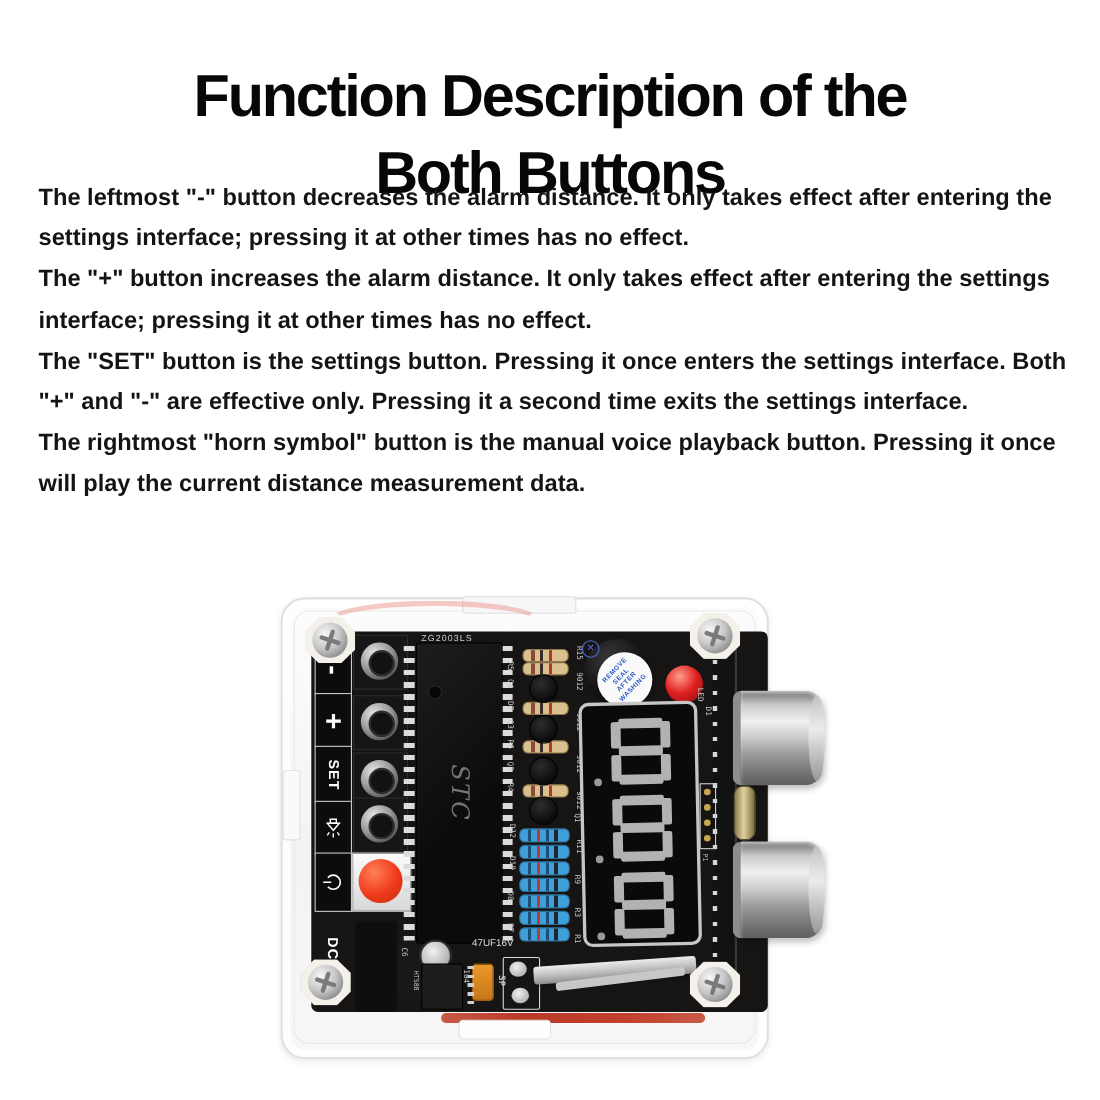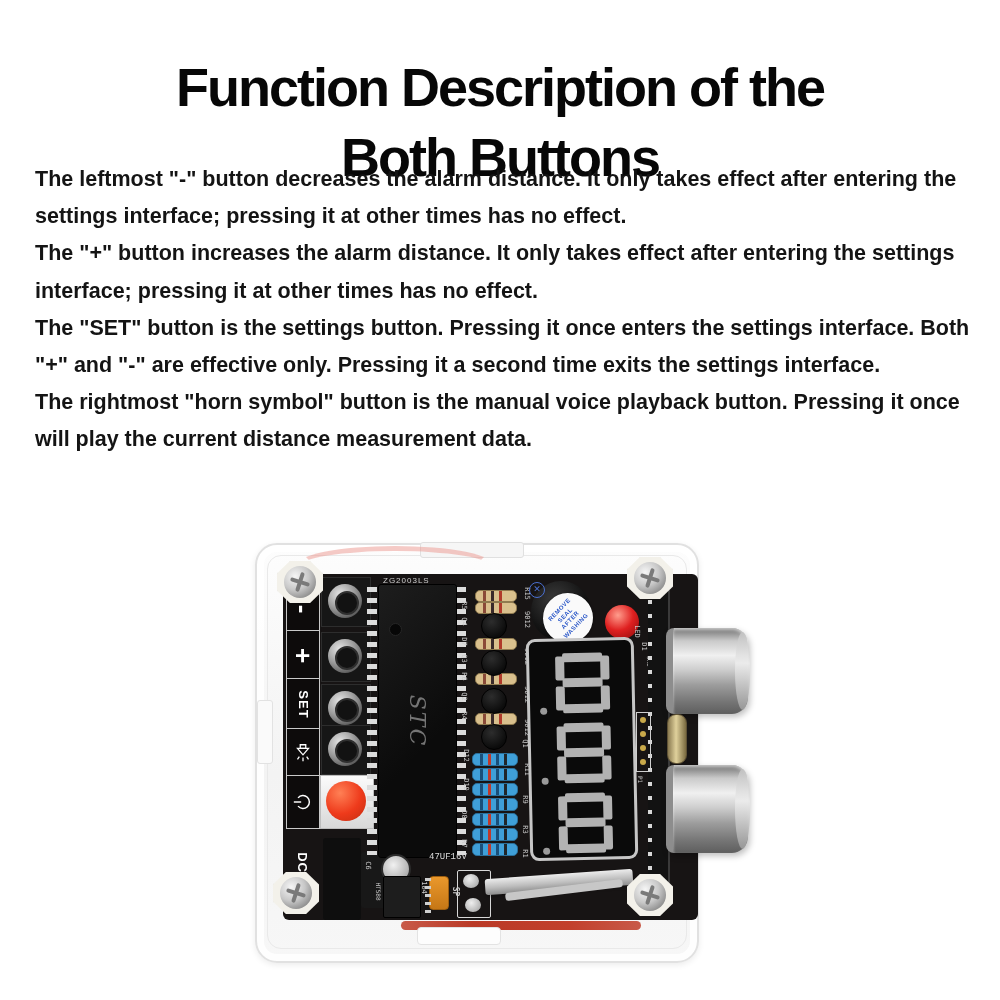--- a/index.html
+++ b/index.html
@@ -132,21 +132,21 @@
   .washer{position:absolute;left:0;top:0;width:46px;height:42px;background:#f3f1ea;
         clip-path:polygon(28% 0,72% 0,100% 30%,100% 70%,72% 100%,28% 100%,0 70%,0 30%);
         box-shadow:0 1px 2px rgba(0,0,0,.2);}
   .screw{position:absolute;left:7px;top:5px;width:32px;height:32px;border-radius:50%;
         background:radial-gradient(circle at 35% 32%,#f6f6f6,#c8c8c8 45%,#8e8e8e 78%,#6e6e6e);}
   .screw::before,.screw::after{content:"";position:absolute;left:50%;top:50%;background:#7a7a7a;border-radius:2px;}
   .screw::before{width:4px;height:20px;transform:translate(-50%,-50%) rotate(18deg);}
   .screw::after{width:20px;height:4px;transform:translate(-50%,-50%) rotate(18deg);}
 
   
-  .silk{position:absolute;color:#dddddd;font-family:Liberation Mono, monospace;}
+  .silk{position:absolute;color:#dddddd;font-family:Liberation Sans, sans-serif;}
   .capC6{position:absolute;left:128px;top:314px;width:26px;height:26px;border-radius:50%;border:2px solid #2c2c2c;
         background:radial-gradient(circle at 40% 35%,#f1f1f1,#b8b8b8 62%,#8a8a8a);}
   .cap104{position:absolute;left:176px;top:336px;width:18px;height:32px;border-radius:4px;
         background:linear-gradient(180deg,#ea982c,#c67716);border:1px solid #9e5e0f;}
   .spbox{position:absolute;left:204px;top:330px;width:32px;height:46px;border:1px solid #d8d8d8;border-radius:2px;}
   .blob{position:absolute;width:16px;height:14px;border-radius:50%;
         background:radial-gradient(circle at 40% 35%,#efefef,#9c9c9c);}
   .htchip{position:absolute;left:130px;top:336px;width:36px;height:40px;background:#1d1d1d;border:1px solid #000;
         border-radius:2px;}
   .htpins{position:absolute;left:172px;top:338px;width:6px;height:36px;

